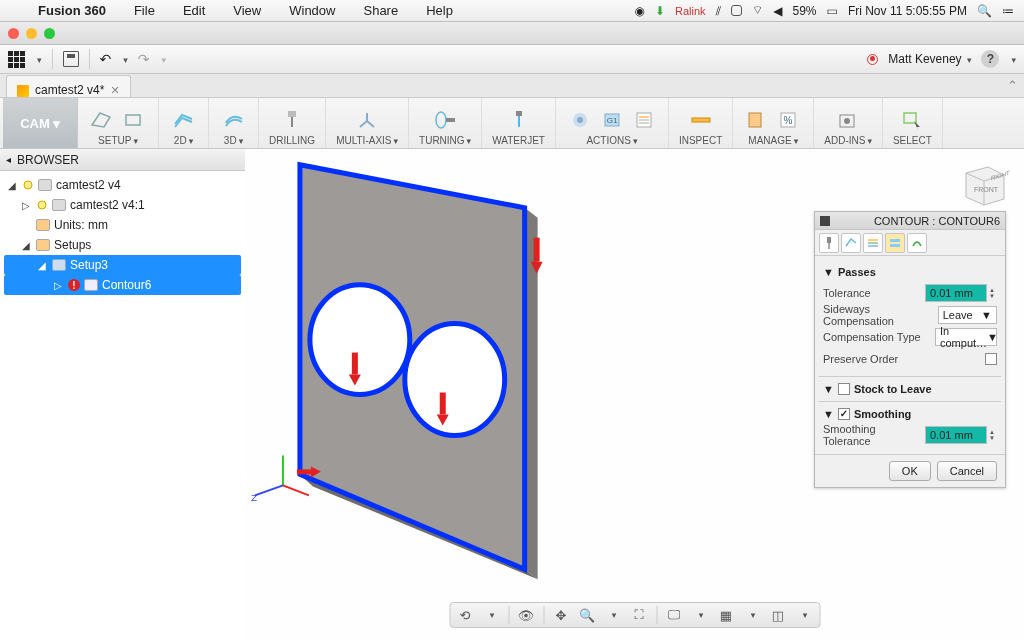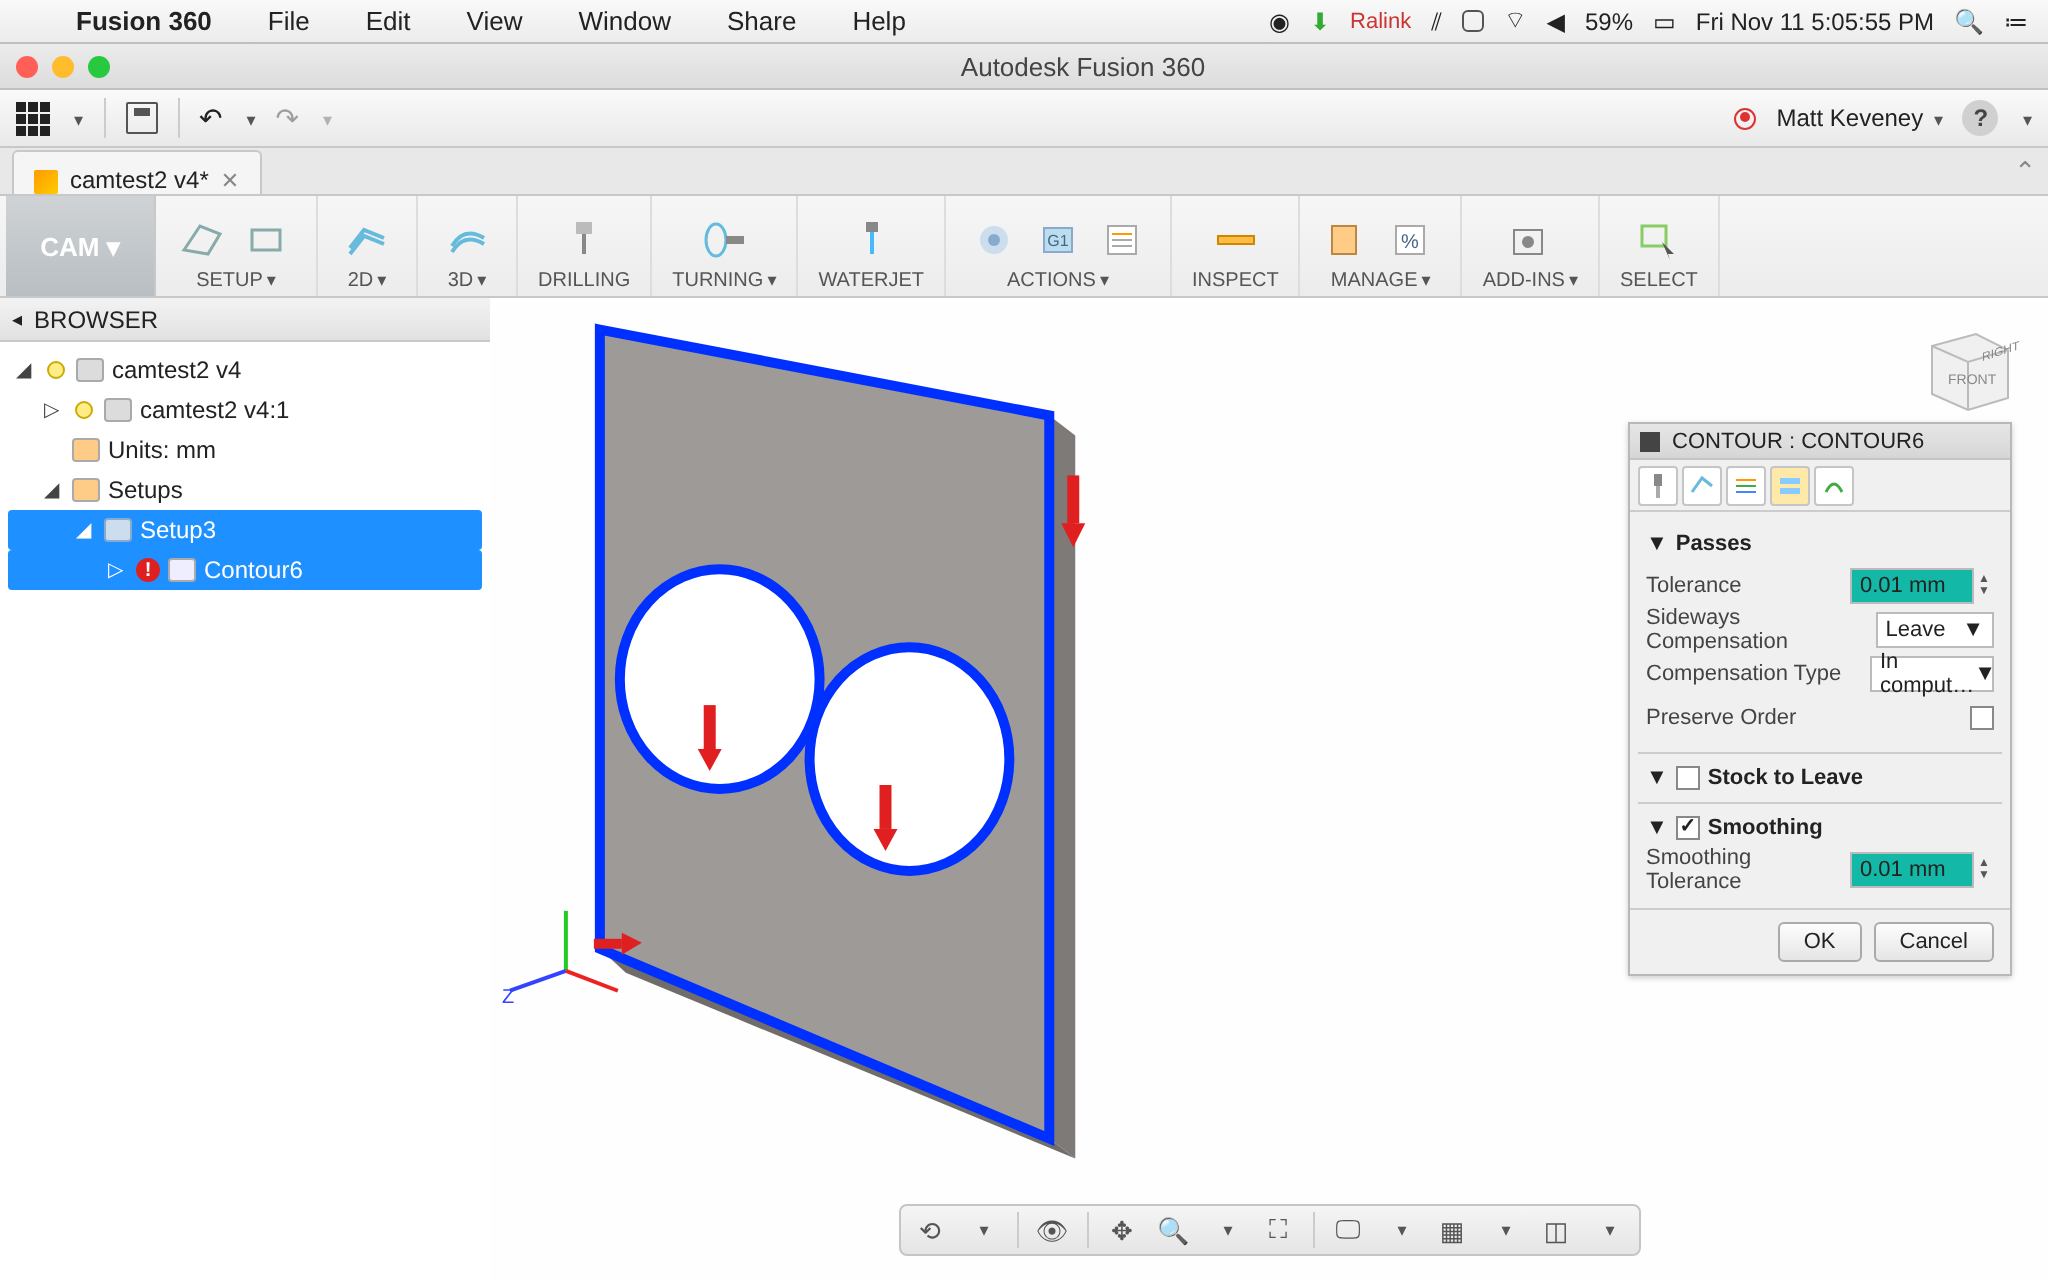--- a/index.html
+++ b/index.html
@@ -64,21 +64,21 @@
   
   .mainrow { display:flex; height:calc(640px - 22px - 23px - 29px - 24px - 51px); position:relative;}
   .canvas-wrap { flex:1; position:relative; background:#fefefe;}
   .viewcube { position:absolute; right:10px; top:6px; width:58px;height:58px;}
   .viewcube svg{width:58px;height:58px;}
 
   svg.model { position:absolute; left:0; top:0; width:100%; height:100%;}
 
   
   .panel { position:absolute; left:569px; top:62px; width:192px; background:#f0f0f0; border:1px solid #b8b8b8; box-shadow:0 1px 3px rgba(0,0,0,.2); font-size:11px;}
-  .panel-header { height:18px; background:linear-gradient(#e6e6e6,#d6d6d6); border-bottom:1px solid #c5c5c5; display:flex; align-items:center; padding:0 5px; gap:6px;}
+  .panel-header { height:18px; background:linear-gradient(#e6e6e6,#d6d6d6); border-bottom:1px solid #c5c5c5; display:flex; align-items:center; padding:0 5px; gap:6px;justify-content:space-between;}
   .panel-header .sq{width:10px;height:10px;background:#444;}
   .panel-tabs{ height:26px; display:flex; align-items:center; gap:2px; padding:3px 4px; border-bottom:1px solid #ccc;}
   .ptab{ width:20px;height:20px;background:#fff;border:1px solid #c5c5c5;display:flex;align-items:center;justify-content:center;border-radius:2px;}
   .ptab.on{background:#ffe9a8;}
   .panel-body{ padding:4px 8px 8px;}
   .sect-head{ display:flex;align-items:center;gap:4px;font-weight:bold;margin:6px 0 4px;font-size:11px;}
   .fieldrow{display:flex;align-items:center;justify-content:space-between;height:22px;}
   .fieldrow label{color:#444;}
   .val-input{ width:62px;height:18px;background:#14b8a6;border:1px solid #bbb;display:flex;align-items:center;padding:0 4px;font-size:11px;}
   .val-select{ width:62px;height:18px;background:#fff;border:1px solid #bbb;display:flex;align-items:center;padding:0 4px;font-size:11px;justify-content:space-between;}
@@ -124,21 +124,20 @@
     <span>≔</span>
   </div>
 </div>
 
 <div class="titlebar">
   <div class="traffic">
     <div class="dot r"></div>
     <div class="dot y"></div>
     <div class="dot g"></div>
   </div>
-  <div class="title">Autodesk Fusion 360</div>
 </div>
 
 <div class="qat">
   <div class="grid-icon">
       <span></span>
       <span></span>
       <span></span>
       <span></span>
       <span></span>
       <span></span>
@@ -212,20 +211,30 @@
   <div class="rgroup">
     <div class="icon-row">
         <div class="ricon">
           <svg viewBox="0 0 24 22">
             <rect x="8" y="2" width="8" height="6" fill="#bbb"></rect>
             <rect x="11" y="8" width="2" height="10" fill="#888"></rect>
           </svg>
         </div>
       </div>
     <div class="label">DRILLING</div>
+  </div>
+  <div class="rgroup">
+    <div class="icon-row">
+        <div class="ricon">
+          <svg viewBox="0 0 24 22">
+            <path d="M12 4 L12 12 M12 12 L5 18 M12 12 L19 18" stroke="#8ac" stroke-width="2" fill="none"></path>
+          </svg>
+        </div>
+      </div>
+    <div class="label caret">MULTI-AXIS</div>
   </div>
   <div class="rgroup">
     <div class="icon-row">
         <div class="ricon">
           <svg viewBox="0 0 24 22">
             <ellipse cx="8" cy="11" rx="5" ry="8" fill="none" stroke="#6bd" stroke-width="1.5"></ellipse>
             <line x1="13" y1="11" x2="22" y2="11" stroke="#888" stroke-width="4"></line>
           </svg>
         </div>
       </div>

